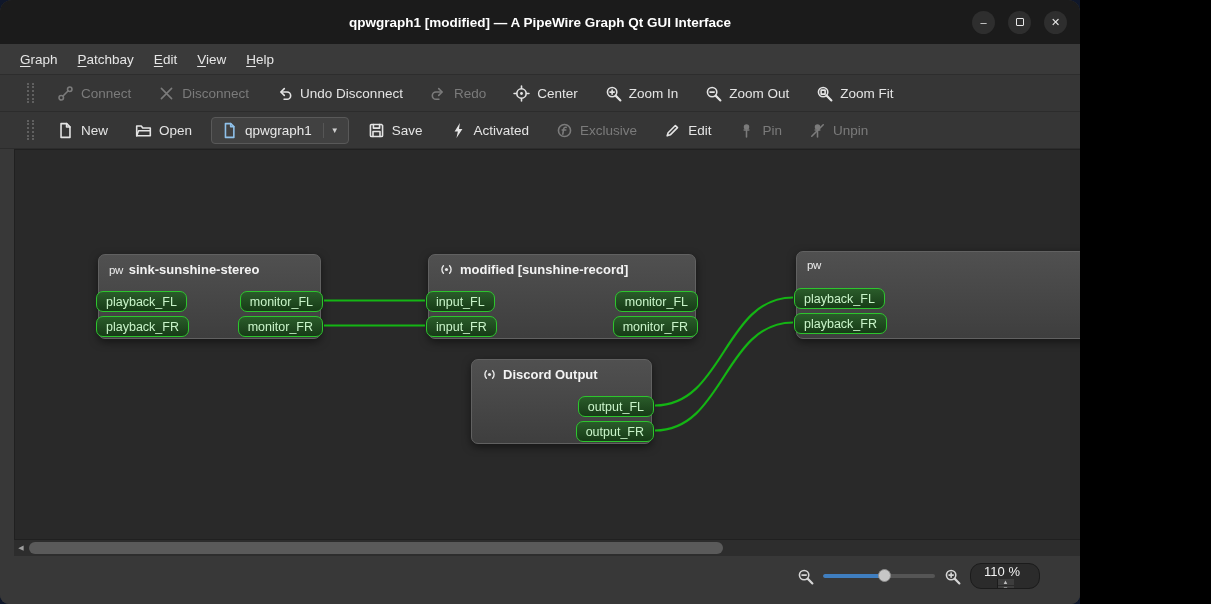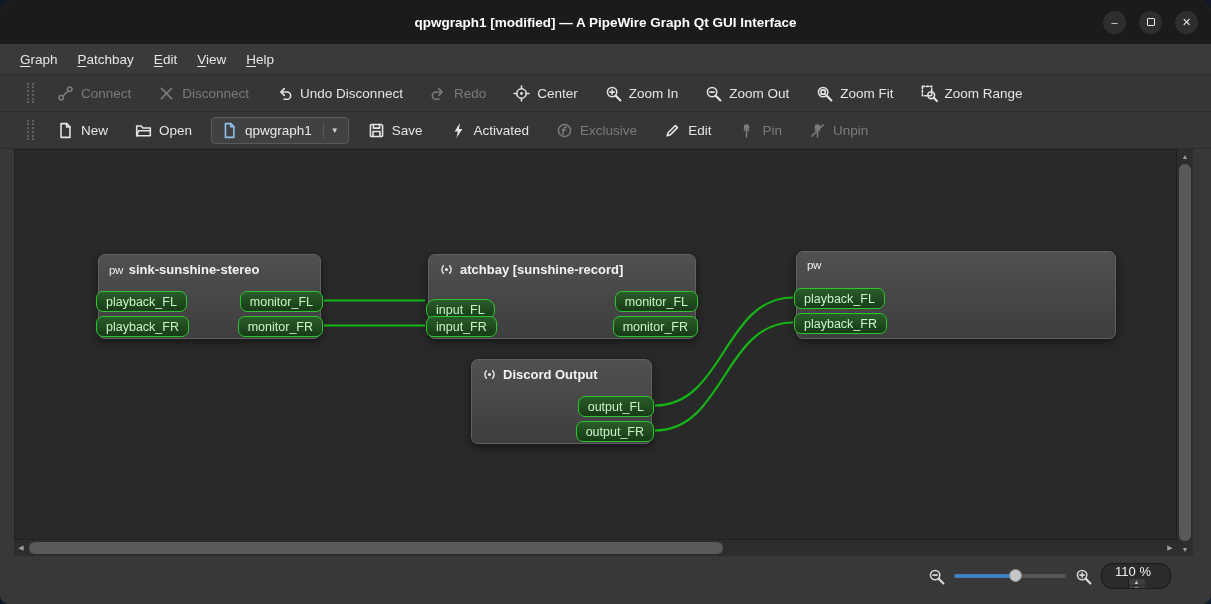--- a/index.html
+++ b/index.html
@@ -1,17 +1,17 @@
 <!DOCTYPE html>
 <html><head>
 <meta charset="utf-8">
 <style>
   * { box-sizing:border-box; margin:0; padding:0; }
   body { background:#000; font-family:"Liberation Sans", sans-serif; }
-  .stage { position:relative; width:1211px; height:604px; overflow:hidden; background:#0f172a; }
+  .stage { position:relative; width:1080px; height:604px; overflow:hidden; background:#0f172a; }
   .window { position:absolute; inset:0; background:#383838; border-radius:12px 12px 9px 9px; overflow:hidden; }
 
   
   .titlebar { position:relative; height:44px; background:#1b1b1b; display:flex; align-items:center; justify-content:center; }
   .title { color:#fff; font-size:13.5px; font-weight:bold; }
   .win-controls { position:absolute; right:13px; top:0; height:100%; display:flex; align-items:center; gap:13px; }
   .win-btn { width:23px; height:23px; border-radius:50%; background:#2e2e2e; color:#e8e8e8; display:flex; align-items:center; justify-content:center; font-size:11px; line-height:1; }
   .glyph-max { width:8px; height:8px; border:1.5px solid #e8e8e8; border-radius:1px; display:block; }
 
   
@@ -166,30 +166,20 @@
         <div class="tb-item">
           <span class="tb-icon">
             <svg viewBox="0 0 16 16" fill="none" stroke="currentColor" stroke-width="1.5" stroke-linecap="round" stroke-linejoin="round">
               <circle cx="6.7" cy="6.7" r="4.4"></circle>
               <path d="M10 10l4.5 4.5" stroke-width="2"></path>
               <rect x="4.8" y="4.8" width="3.8" height="3.8"></rect>
             </svg>
           </span>
           <span>Zoom Fit</span>
         </div>
-        <div class="tb-item">
-          <span class="tb-icon">
-            <svg viewBox="0 0 16 16" fill="none" stroke="currentColor" stroke-width="1.5" stroke-linecap="round" stroke-linejoin="round">
-              <rect x="1.3" y="1.3" width="8.8" height="8.8" stroke-dasharray="2 1.7"></rect>
-              <circle cx="9.6" cy="9.6" r="3.2"></circle>
-              <path d="M12 12l3 3" stroke-width="2"></path>
-            </svg>
-          </span>
-          <span>Zoom Range</span>
-        </div>
       </div>
 
     <div class="toolbar" id="toolbar-file">
       <div class="tb-grip"></div>
     <div class="tb-item">
           <span class="tb-icon">
             <svg viewBox="0 0 16 16" fill="none" stroke="currentColor" stroke-width="1.5" stroke-linecap="round" stroke-linejoin="round">
               <path d="M3.8 1.5h5.3l3.1 3.1v9.9H3.8z"></path>
               <path d="M9 1.5v3.2h3.2"></path>
             </svg>
@@ -285,23 +275,23 @@
             <div class="port" style="right: -3px; top: 61px;">monitor_FR</div>
           </div>
           <div class="node" style="left: 413px; top: 104px; width: 268px; height: 85px;">
             <div class="node-header">
               <span class="node-icon">
                 <svg viewBox="0 0 16 16" fill="none" stroke="currentColor" stroke-width="1.5" stroke-linecap="round" stroke-linejoin="round">
                   <circle cx="8" cy="8" r="1.7" fill="currentColor" stroke="none"></circle>
                   <path d="M4.7 4.1a5.6 5.6 0 0 0 0 7.8M11.3 4.1a5.6 5.6 0 0 1 0 7.8"></path>
                 </svg>
               </span>
-              <span>atchbay [sunshine-record]</span>
-            </div>
-            <div class="port" style="left: -3px; top: 44px; border-radius: 9px;">input_FL</div>
+              <span>modified [sunshine-record]</span>
+            </div>
+            <div class="port" style="left: -3px; top: 36px;">input_FL</div>
             <div class="port" style="left: -3px; top: 61px;">input_FR</div>
             <div class="port" style="right: -3px; top: 36px;">monitor_FL</div>
             <div class="port" style="right: -3px; top: 61px;">monitor_FR</div>
           </div>
           <div class="node" style="left: 781px; top: 101px; width: 320px; height: 88px;">
             <div class="node-header">
               <span class="node-icon">
                 <span class="pw-glyph">pw</span>
               </span>
             </div>

